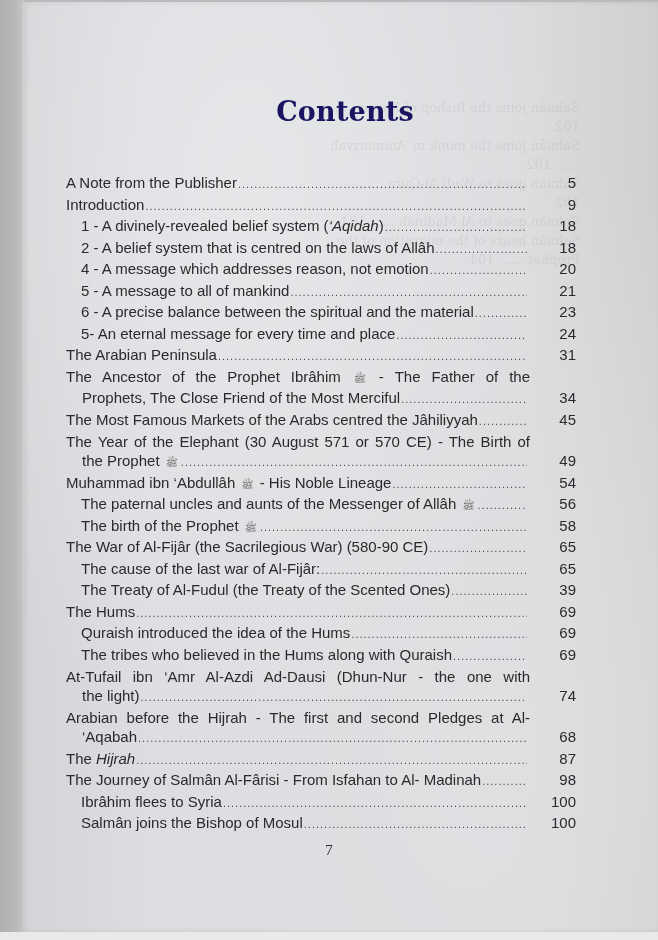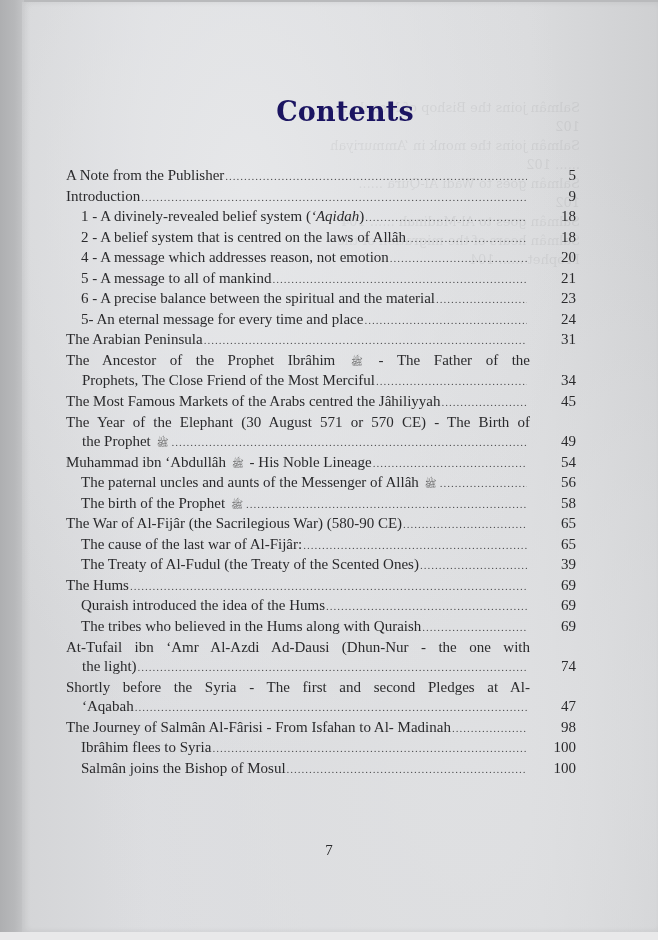--- a/index.html
+++ b/index.html
@@ -31,22 +31,22 @@
     transform: scaleX(-1); pointer-events: none;
   }
   .title {
     position: absolute; left: 16px; width: 658px; top: 96px;
     text-align: center;
     font-family: "DejaVu Serif", "Liberation Serif", serif;
     font-weight: bold; font-size: 27px; letter-spacing: 0.2px;
     color: #1b1461;
   }
   .toc {
-    position: absolute; left: 66px; top: 166px; width: 510px;
-    font-family: Liberation Serif, serif;
+    position: absolute; left: 66px; top: 173px; width: 510px;
+    font-family: Liberation Sans, sans-serif;
     font-size: 15px; color: #2a2a2c;
   }
   .row {
     position: relative; line-height: 19.55px;
   }
   .row .line {
     display: flex; align-items: baseline;
   }
   .row .lbl { white-space: nowrap; }
   .row .dots {
@@ -271,28 +271,35 @@
   <div class="row lvl0">
     <div class="first">At-Tufail ibn ‘Amr Al-Azdi Ad-Dausi (Dhun-Nur - the one with</div>
     <div class="line cont">
         <span class="lbl">the light)</span>
         <span class="dots"></span>
         <span class="num">74</span>
       </div>
   </div>
 
   <div class="row lvl0">
-    <div class="first">Shortly before the Syria - The first and second Pledges at Al-</div>
+    <div class="first">Arabian before the Hijrah - The first and second Pledges at Al-</div>
     <div class="line cont">
         <span class="lbl">‘Aqabah</span>
         <span class="dots"></span>
-        <span class="num">47</span>
-      </div>
-  </div>
-
+        <span class="num">68</span>
+      </div>
+  </div>
+
+  <div class="row lvl0">
+    <div class="line">
+        <span class="lbl"><span>The </span><span class="it">Hijrah</span></span>
+        <span class="dots"></span>
+        <span class="num">87</span>
+      </div>
+  </div>
 
   <div class="row lvl0">
     <div class="line">
         <span class="lbl">The Journey of Salmân Al-Fârisi - From Isfahan to Al- Madinah</span>
         <span class="dots"></span>
         <span class="num">98</span>
       </div>
   </div>
 
   <div class="row lvl1">

